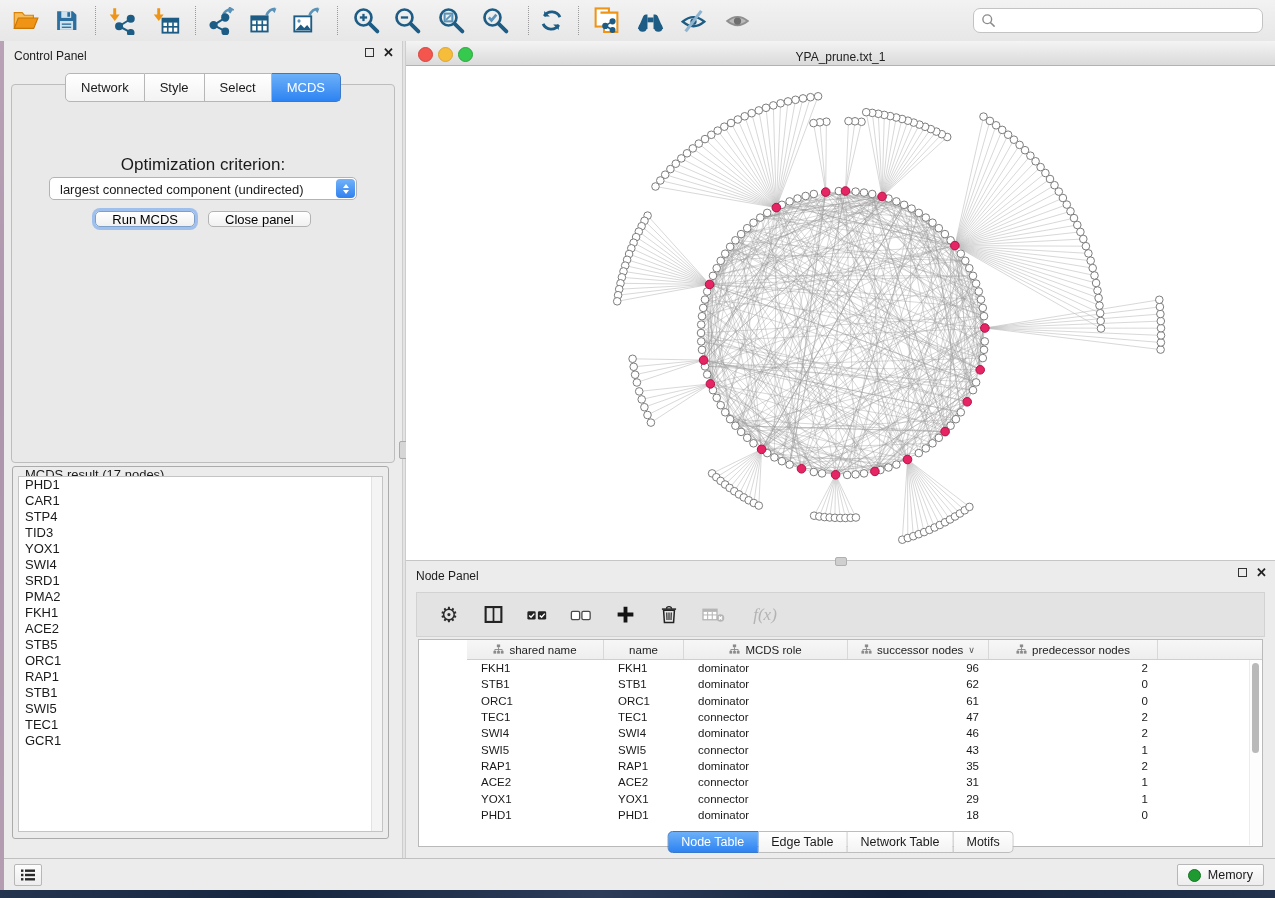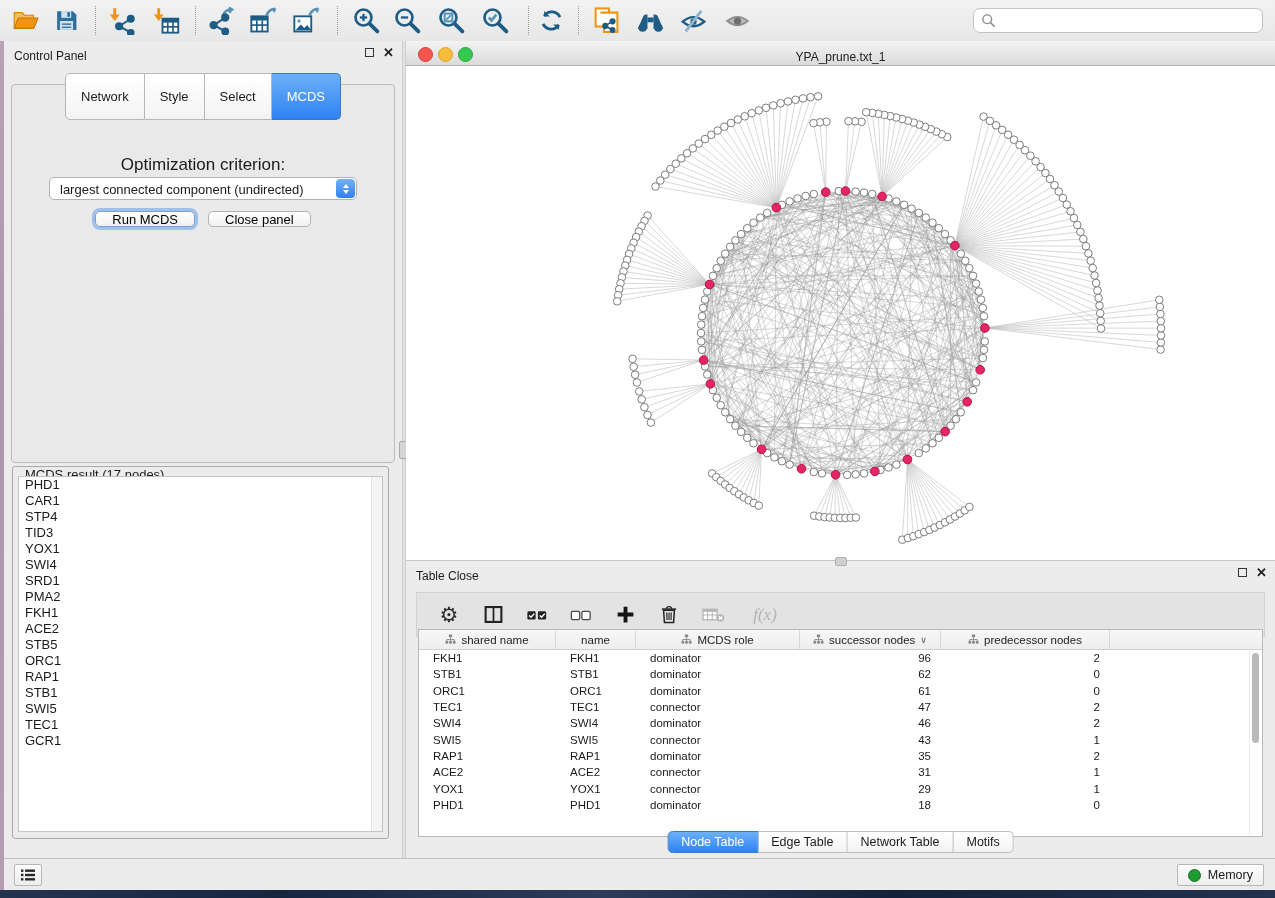--- a/index.html
+++ b/index.html
@@ -23,21 +23,21 @@
                 background:linear-gradient(90deg,#24344f,#17263f 22%,#2c3c59 47%,#14213a 70%,#22324d);}
 
   
   .control-panel{position:absolute;left:4px;top:41px;width:398px;height:817px;background:#ececec;}
   .panel-title{position:absolute;left:10px;top:8px;font-size:12px;color:#1c1c1c;}
   .panel-btns{position:absolute;right:8px;top:7px;display:flex;gap:9px;align-items:center;}
   .float-ic{width:9px;height:9px;border:1.6px solid #333;box-sizing:border-box;cursor:pointer;}
   .close-ic{font-size:13px;font-weight:bold;color:#222;line-height:9px;cursor:pointer;}
 
   .cp-tabs{position:absolute;top:32px;left:50%;transform:translateX(-50%);display:flex;z-index:3;}
-  .cp-tab{height:21px;line-height:21px;padding:12px 15px;background:linear-gradient(#ffffff,#f3f3f3);
+  .cp-tab{height:21px;line-height:21px;padding:3px 15px;background:linear-gradient(#ffffff,#f3f3f3);
           border:1px solid #b6b6b6;border-left:none;font-size:13px;cursor:pointer;white-space:nowrap;}
   .cp-tab:first-child{border-left:1px solid #b6b6b6;border-radius:5px 0 0 5px;}
   .cp-tab:last-child{border-radius:0 5px 5px 0;}
   .cp-tab.active{background:linear-gradient(#6cb0f8,#2e83f2);color:#fff;border-color:#3a79c9;}
 
   .cp-body{position:absolute;left:7px;right:7px;top:43px;height:377px;background:#e9e9e9;
            border:1px solid #bdbdbd;border-radius:4px;}
   .opt-label{position:absolute;top:70px;width:100%;text-align:center;font-size:17px;}
   .combo{position:absolute;left:37px;right:37px;top:92px;height:23px;background:#fff;border:1px solid #b3b3b3;
          border-radius:5px;font-size:13px;line-height:23px;padding-left:10px;box-sizing:border-box;cursor:pointer;}
@@ -72,21 +72,21 @@
   
   .table-panel{position:absolute;left:406px;top:560px;width:869px;height:298px;background:#ececec;border-top:1px solid #c6c6c6;box-sizing:border-box;}
   .tp-handle{position:absolute;left:50%;top:-4px;transform:translateX(-50%);width:10px;height:7px;background:#cfcfcf;border:1px solid #b0b0b0;border-radius:2px;cursor:row-resize;}
   .tp-toolbar{position:absolute;left:10px;right:10px;top:31px;height:45px;background:#e3e3e3;border:1px solid #d2d2d2;
               display:flex;align-items:center;gap:20px;padding-left:20px;box-sizing:border-box;}
   .tpi{width:24px;height:24px;display:flex;align-items:center;justify-content:center;cursor:pointer;}
   .tpi.disabled{cursor:default;}
   .gear-glyph{font-size:21px;color:#2d2d2d;line-height:21px;}
   .fx-glyph{font:italic 17px "Liberation Serif",serif;color:#b3b3b3;}
 
-  .tp-table{position:absolute;left:12px;right:12px;top:68px;height:208px;background:#fff;border:1px solid #b9b9b9;box-sizing:border-box;overflow:hidden;}
+  .tp-table{position:absolute;left:12px;right:12px;top:78px;height:208px;background:#fff;border:1px solid #b9b9b9;box-sizing:border-box;overflow:hidden;padding-left:48px;}
   .thead{display:flex;height:19px;background:linear-gradient(#f7f7f7,#eeeeee);border-bottom:1px solid #cfcfcf;}
   .th{display:flex;align-items:center;justify-content:center;gap:5px;font-size:11.5px;color:#222;
       border-right:1px solid #d8d8d8;box-sizing:border-box;cursor:pointer;}
   .sort-ind{font-size:9px;color:#555;}
   .c0{width:137px}.c1{width:80px}.c2{width:164px}.c3{width:141px}.c4{width:169px}
   .tr{display:flex;height:16.3px;align-items:center;}
   .td{font-size:11.5px;padding-left:14px;box-sizing:border-box;white-space:nowrap;overflow:hidden;}
   .td.num{text-align:right;padding-left:0;padding-right:10px;}
   .tp-scroll{position:absolute;right:1px;top:20px;bottom:1px;width:11px;background:#fdfdfd;border-left:1px solid #ececec;}
   .tp-scroll .thumb{position:absolute;left:2px;top:3px;width:7px;height:90px;background:#b9b9b9;border-radius:4px;}
@@ -1149,21 +1149,21 @@
             <circle cx="539.1" cy="365.6" r="4.3" fill="#e62565" stroke="#b41148" stroke-width="1"></circle>
             <circle cx="468.9" cy="405.4" r="4.3" fill="#e62565" stroke="#b41148" stroke-width="1"></circle>
             <circle cx="395.5" cy="402.8" r="4.3" fill="#e62565" stroke="#b41148" stroke-width="1"></circle>
           </g>
         </svg>
     </div>
   </div>
 
   <div class="table-panel">
     <div class="tp-handle"></div>
-    <div class="panel-title">Table Close</div>
+    <div class="panel-title">Node Panel</div>
     <div class="panel-btns">
       <div class="float-ic"></div>
       <div class="close-ic">✕</div>
     </div>
 
     <div class="tp-toolbar">
       <div class="tpi">
           <span class="gear-glyph">⚙</span>
         </div>
       <div class="tpi">

